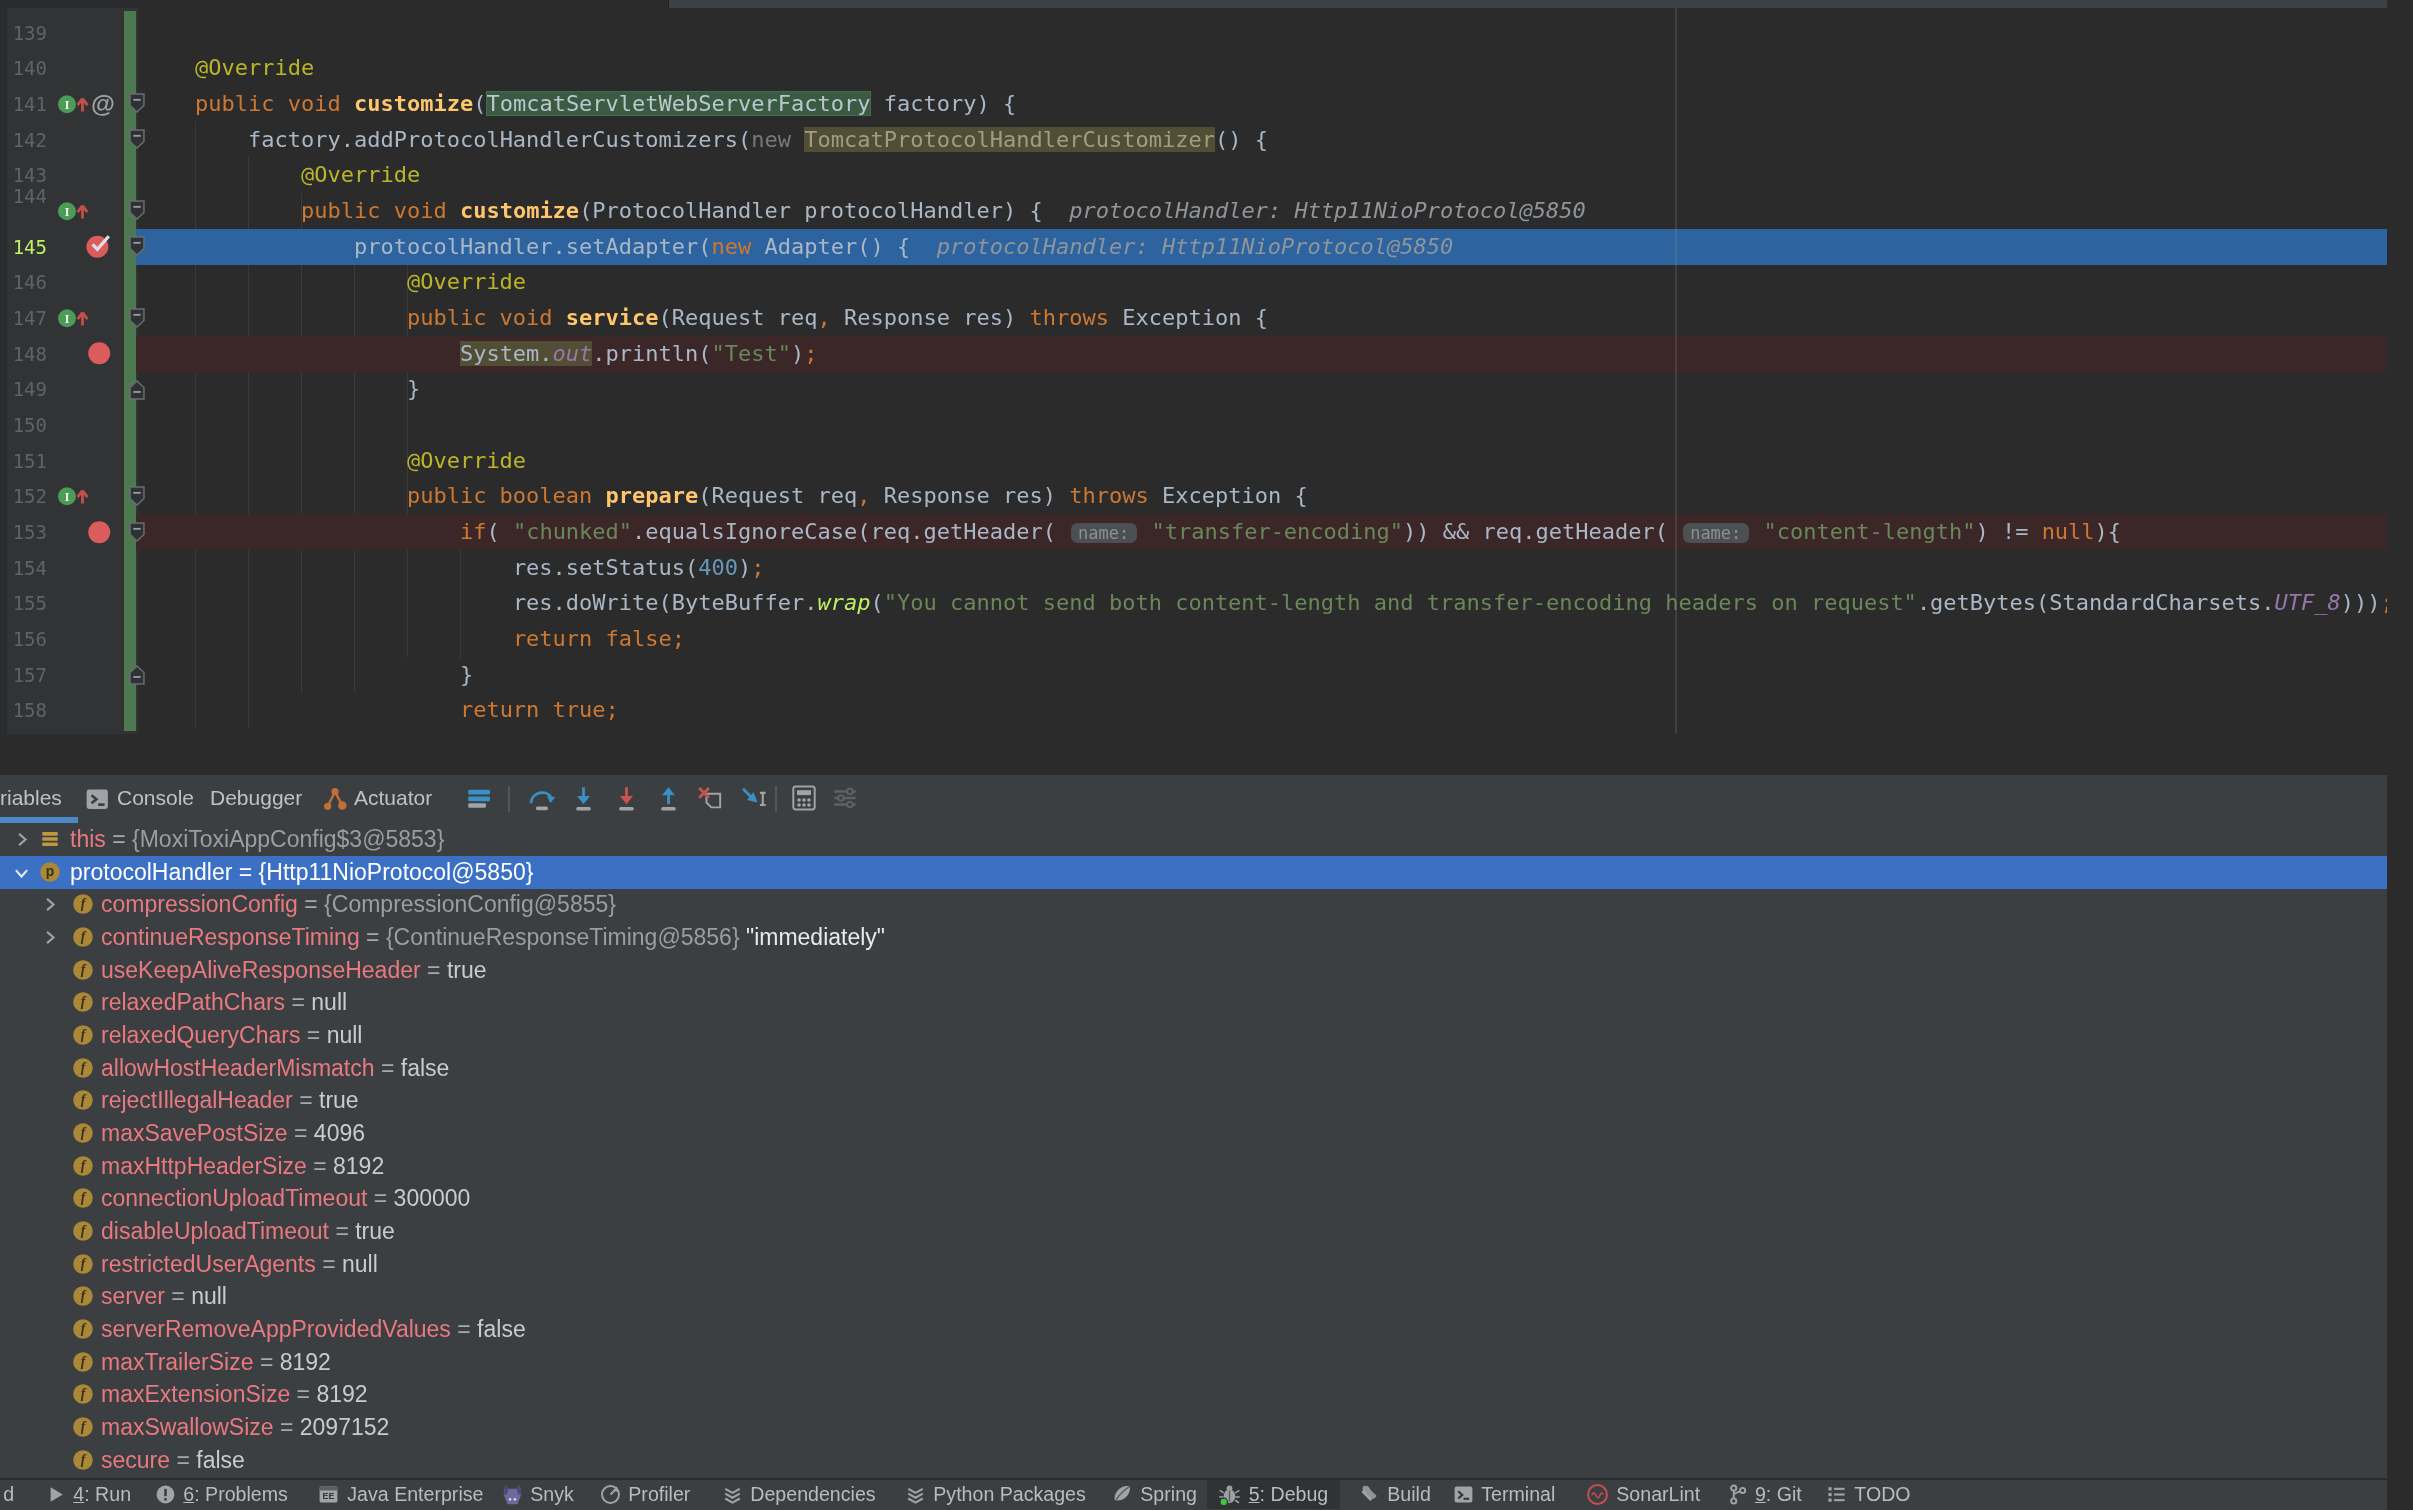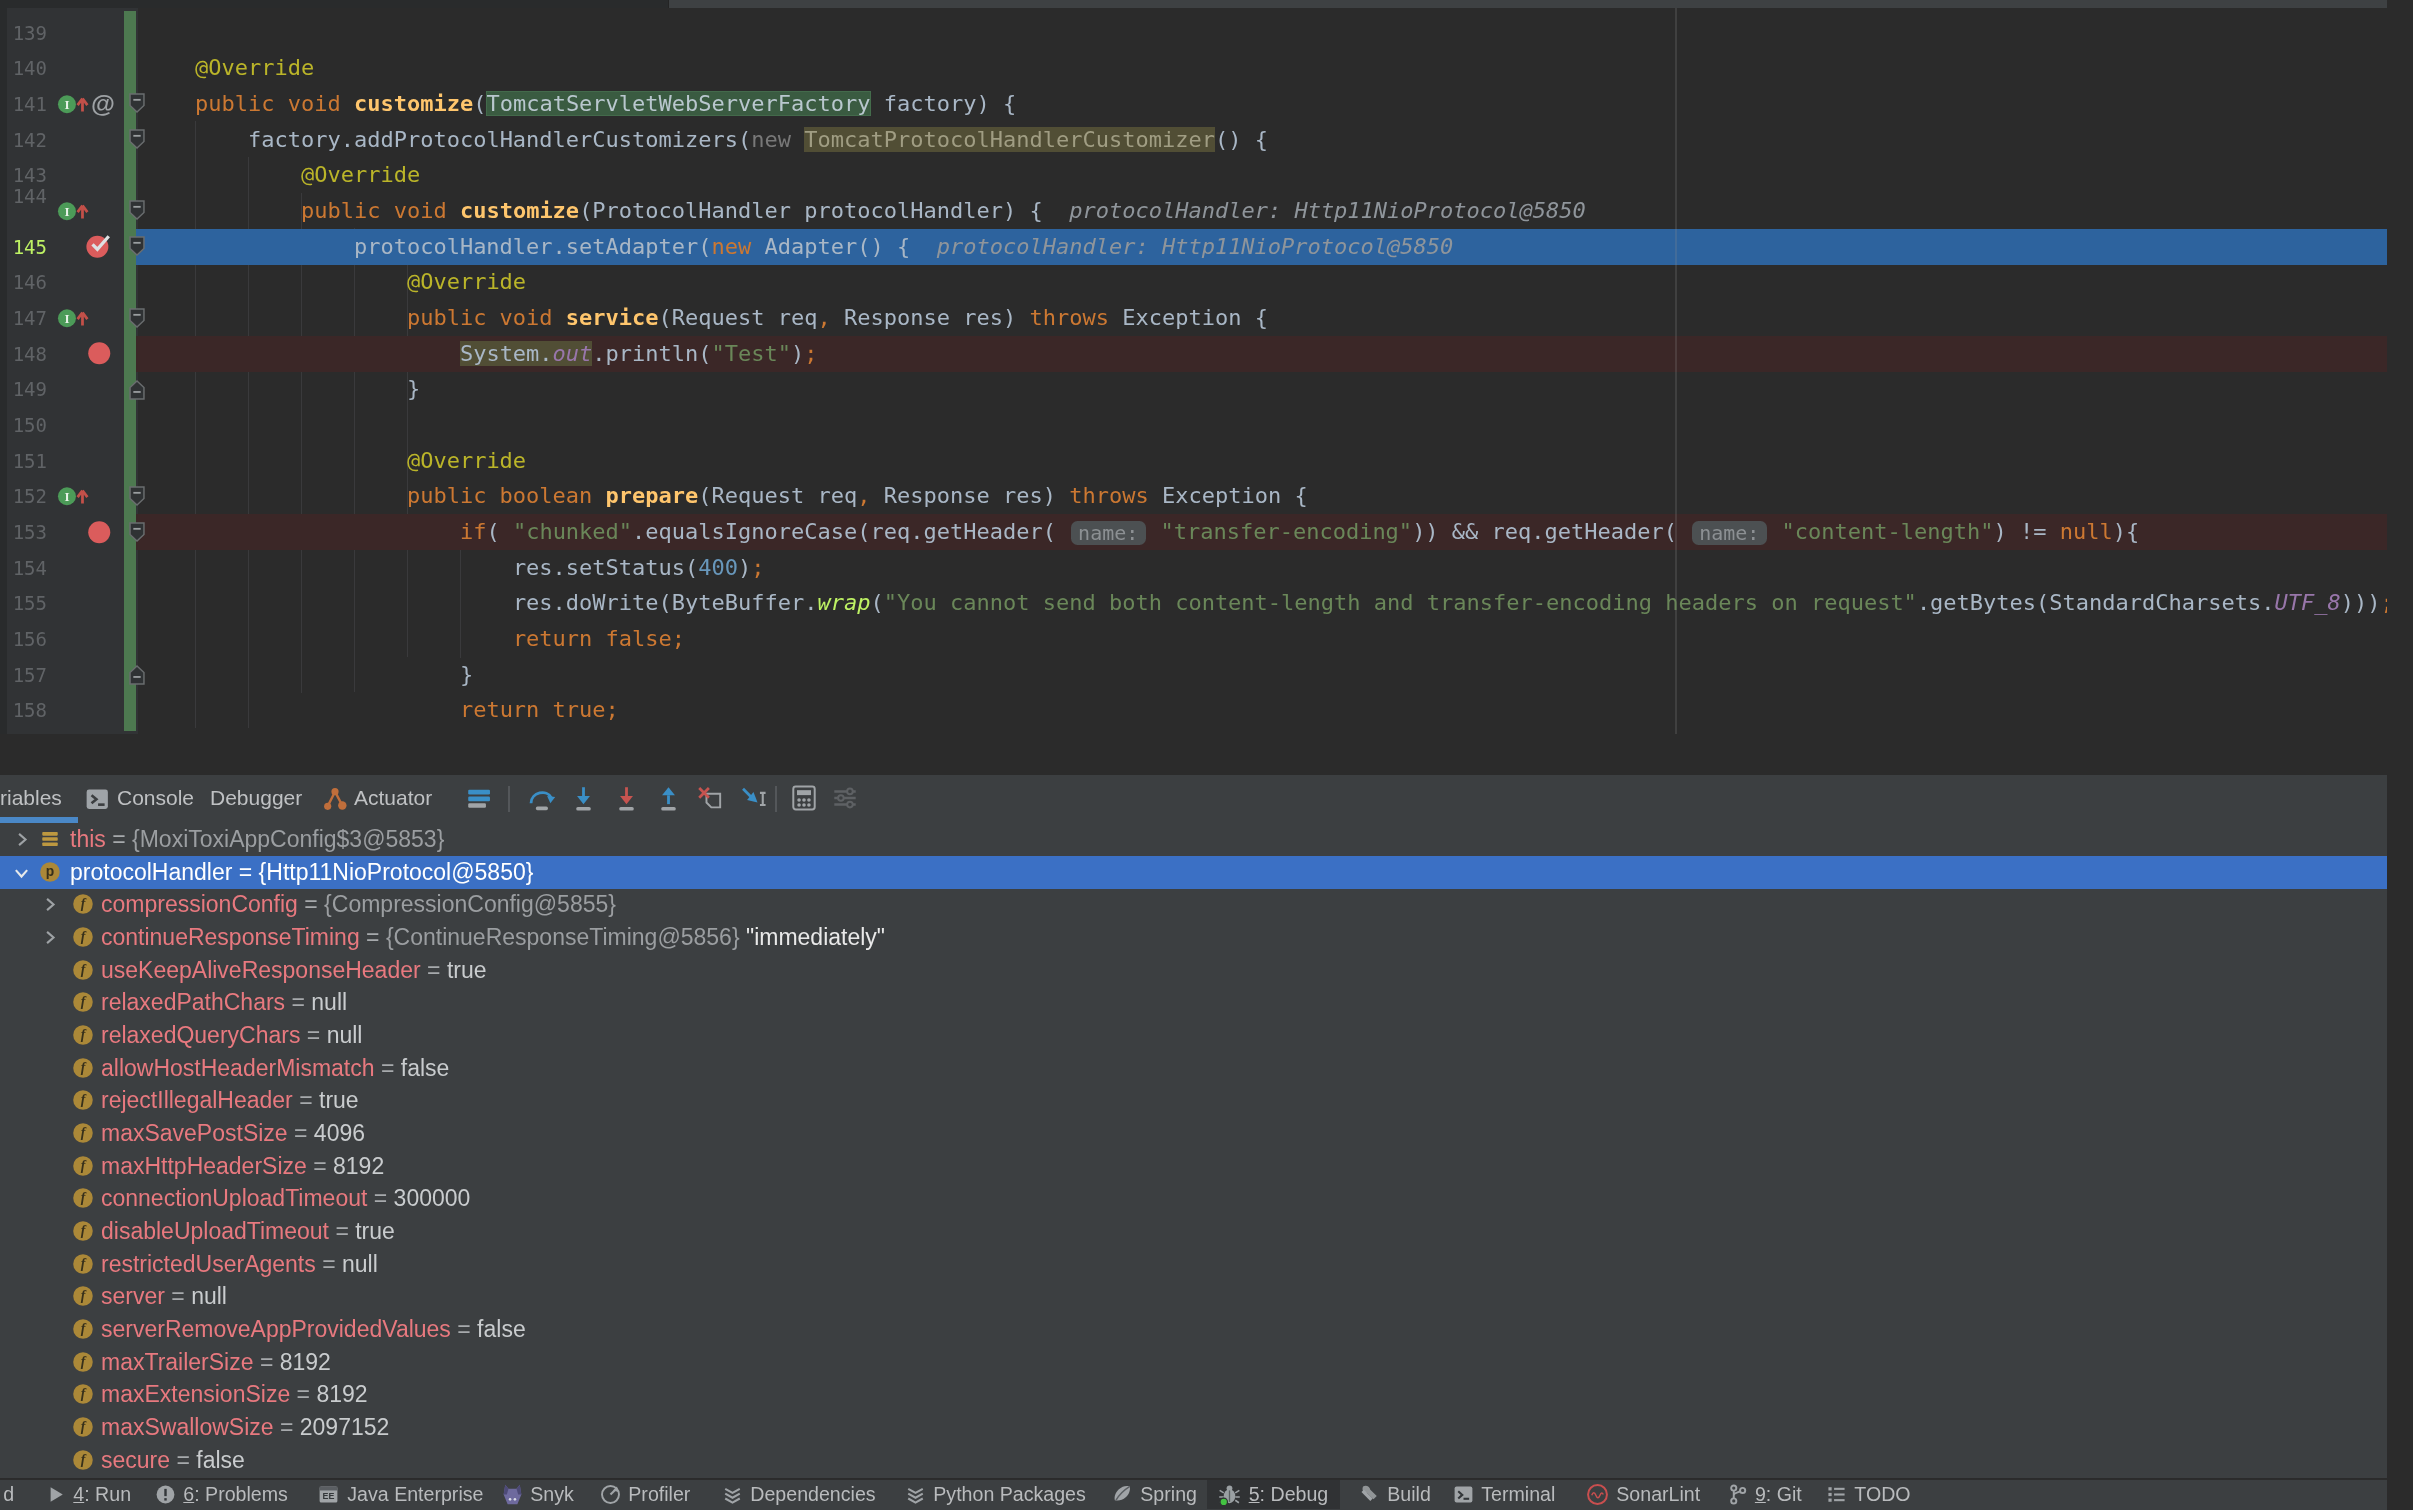--- a/index.html
+++ b/index.html
@@ -25,21 +25,21 @@
              font-family:"DejaVu Sans Mono",monospace;font-size:22px;z-index:5;}
   .code-line span{display:inline;}
   .p{color:#A9B7C6}.k{color:#CC7832}.a{color:#BBB529}.m{color:#FFC66D;font-weight:bold}
   .s{color:#6A8759}.n{color:#6897BB}.f{color:#9876AA;font-style:italic}
   .i{color:#bef264;font-style:italic}.d{color:#787878}
   .hg{color:#B9C7CE;background:#3A5B41;box-shadow:0 0 0 0.8px #47704F inset;}
   .ho{color:#A9B7C6;background:#514E35;}
   .hof{color:#9876AA;font-style:italic;background:#514E35;}
   .hod{color:#A09D83;background:#514E35;}
   .hint{color:#8F959B;font-style:italic;}
-  .badge{display:inline-block;background:#4C5052;color:#8C9093;font-size:20px;line-height:24.5px;
+  .badge{display:inline-block;background:#4C5052;color:#8C9093;font-size:17px;line-height:24.5px;
          border-radius:6.5px;padding:0 7.3px;vertical-align:middle;margin:0 1.6px;}
   
   #dbg-tabrow{position:absolute;left:0;top:734px;width:2413px;height:41px;background:#3C3F41;border-top:1.6px solid #272727;box-sizing:border-box;}
   #dbg-tab{position:absolute;left:0;top:0;width:250px;height:41px;}
   #dbg-tab .tab-underline{position:absolute;left:0;bottom:0;width:250px;height:6.5px;background:#4A88C7;}
   #dbg-tab-title{position:absolute;left:54px;top:3.3px;font-size:24px;color:#C6C8CA;line-height:33px;}
   #dbg-tab-close{position:absolute;left:217px;top:4.9px;width:21px;height:21px;color:#85898C;}
   #dbg-toolbar{position:absolute;left:0;top:775px;width:2413px;height:48px;background:#3C3F41;}
   #dbg-toolbar .vtab{position:absolute;top:0;height:48px;line-height:45px;font-size:21px;color:#BFC1C3;}
   #dbg-toolbar .vtab-underline{position:absolute;left:0;bottom:0;width:78px;height:5.7px;background:#4A88C7;}

